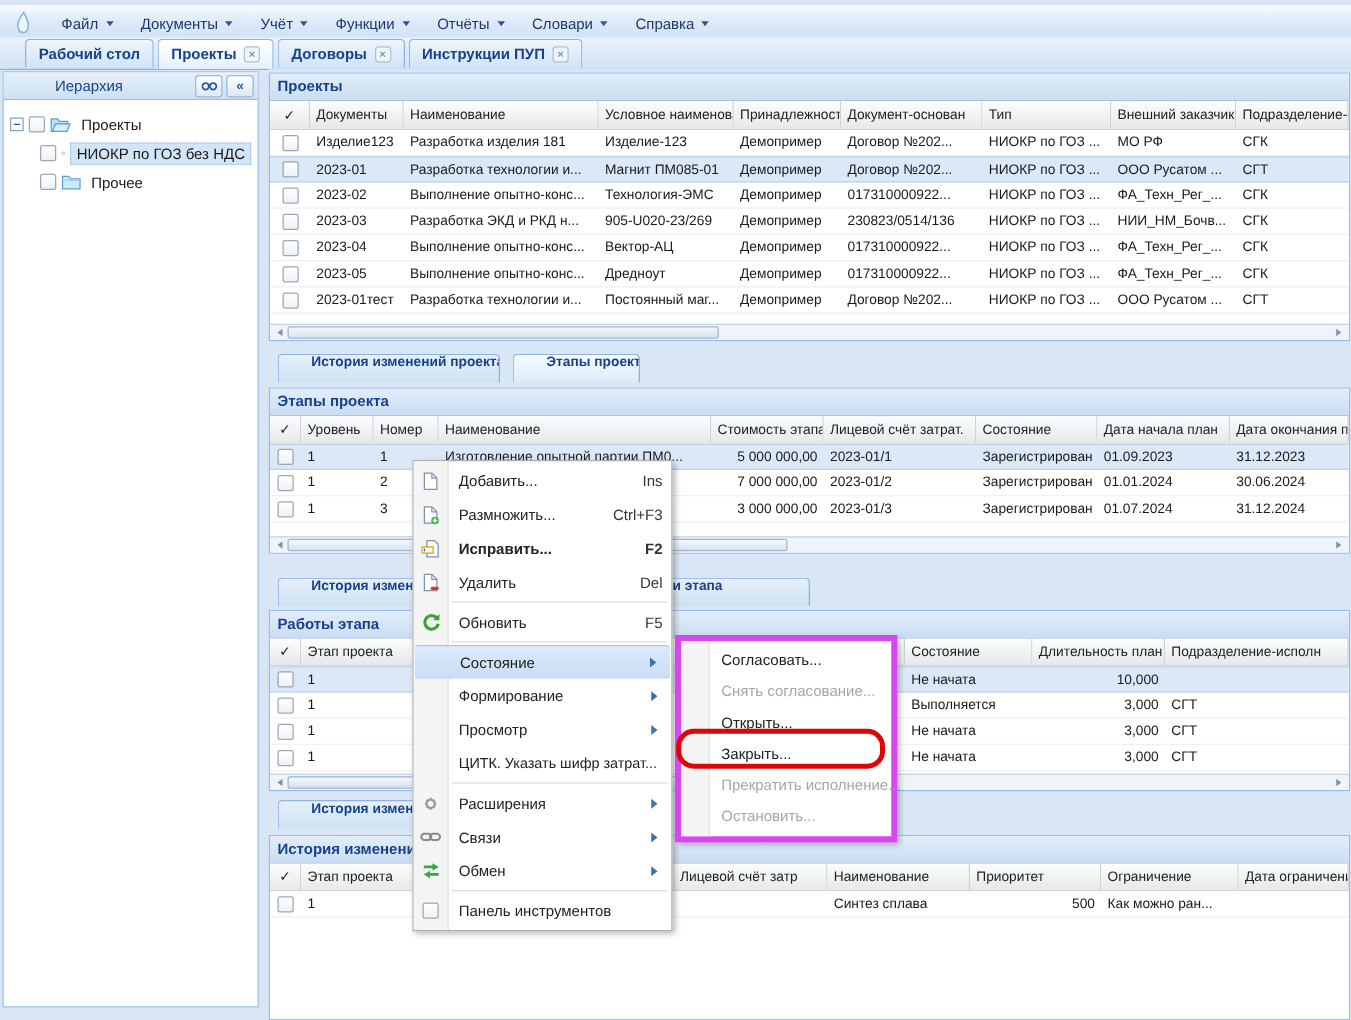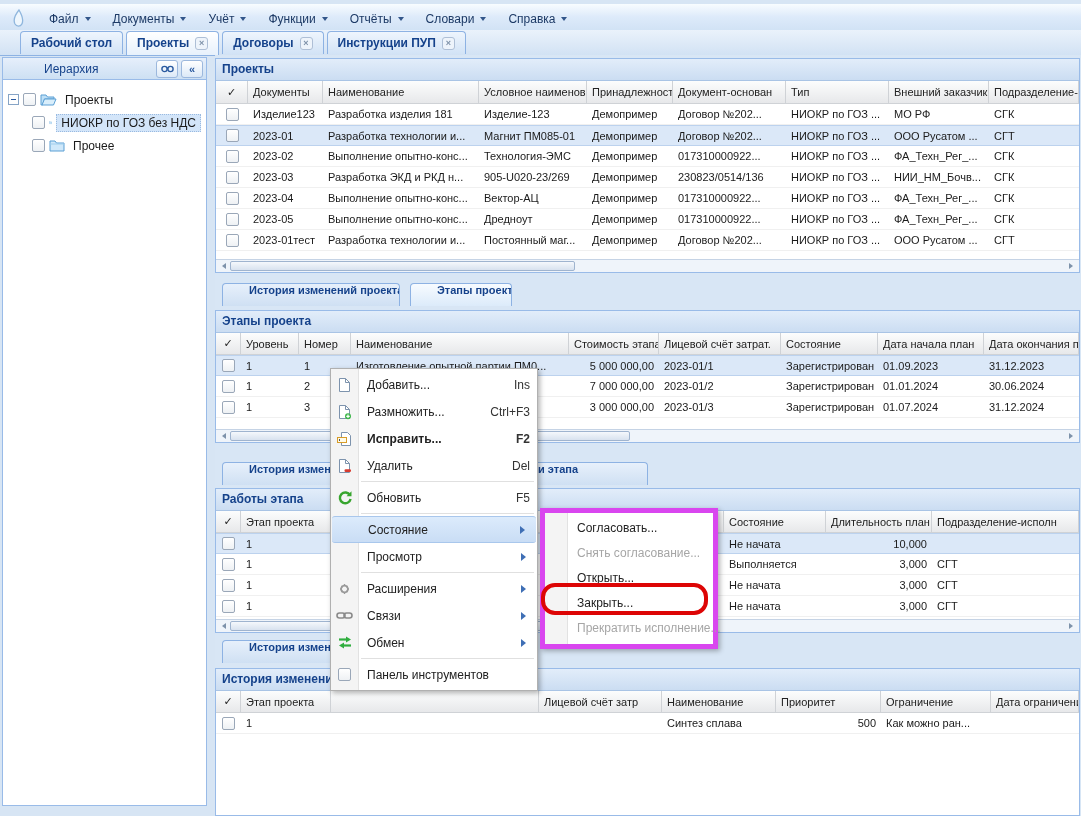--- a/index.html
+++ b/index.html
@@ -579,22 +579,31 @@
     <span class="sc">F5</span>
   </div>
   <div class="msep"></div>
   <div class="mi hl">
     <span class="ico"></span>
     <span class="lbl">Состояние</span>
     <span class="sub-arrow"></span>
   </div>
   <div class="mi">
     <span class="ico"></span>
+    <span class="lbl">Формирование</span>
+    <span class="sub-arrow"></span>
+  </div>
+  <div class="mi">
+    <span class="ico"></span>
     <span class="lbl">Просмотр</span>
     <span class="sub-arrow"></span>
+  </div>
+  <div class="mi">
+    <span class="ico"></span>
+    <span class="lbl" style="font-size:11.5px;">ЦИТК. Указать шифр затрат...</span>
   </div>
   <div class="msep"></div>
   <div class="mi">
     <span class="ico">
         <svg width="15" height="15" viewBox="0 0 15 15">
           <circle cx="7.5" cy="8" r="3.4" fill="none" stroke="#9a9a9a" stroke-width="1.8"></circle>
           <path d="M7.5 3v2M7.5 11v2M3 8h2M10 8h2M4.4 4.9l1.4 1.4M9.2 9.7l1.4 1.4M10.6 4.9L9.2 6.3M5.8 9.7l-1.4 1.4" stroke="#9a9a9a" stroke-width="1.3"></path>
         </svg>
       </span>
     <span class="lbl">Расширения</span>
@@ -630,15 +639,16 @@
     <span class="lbl">Панель инструментов</span>
   </div>
 </div>
 
 <div class="smenu">
   <div class="smi">Согласовать...</div>
   <div class="smi disabled">Снять согласование...</div>
   <div class="smi">Открыть...</div>
   <div class="smi">Закрыть...</div>
   <div class="smi disabled">Прекратить исполнение...</div>
+  <div class="smi disabled">Остановить...</div>
 </div>
 
 <div class="red-oval"></div>
 
 </body></html>

